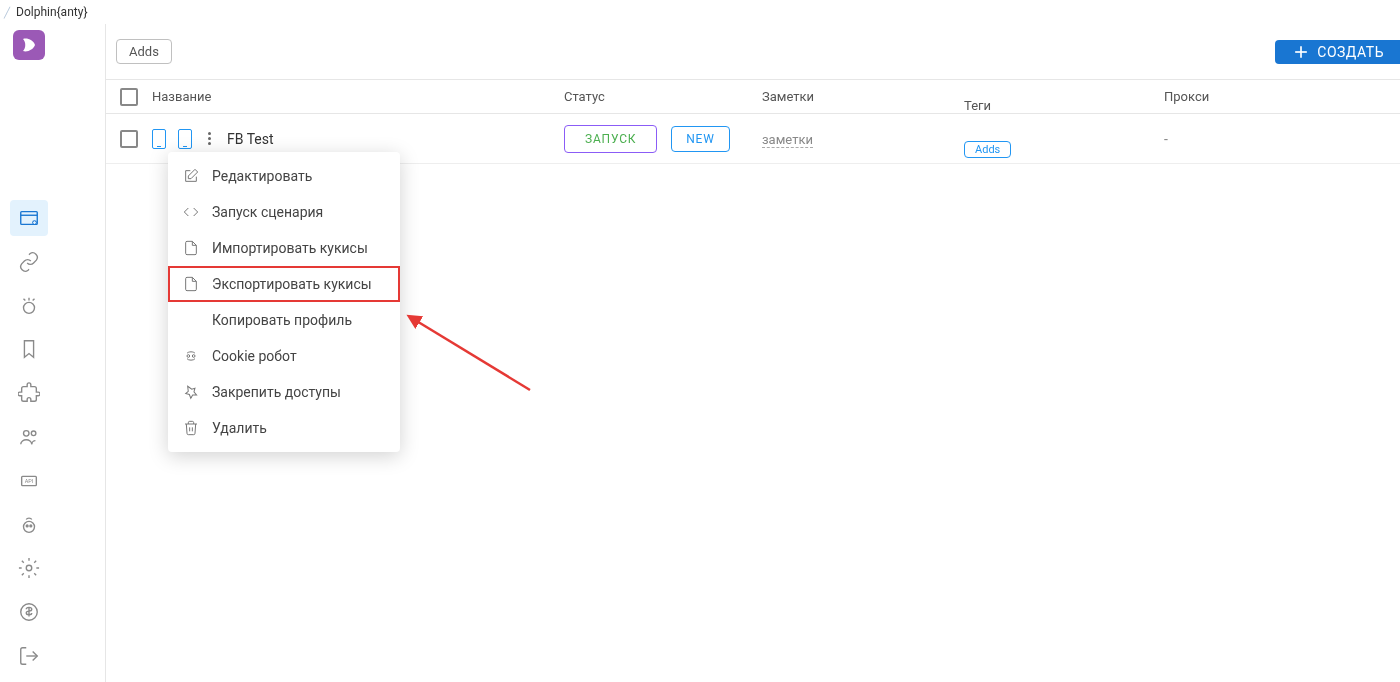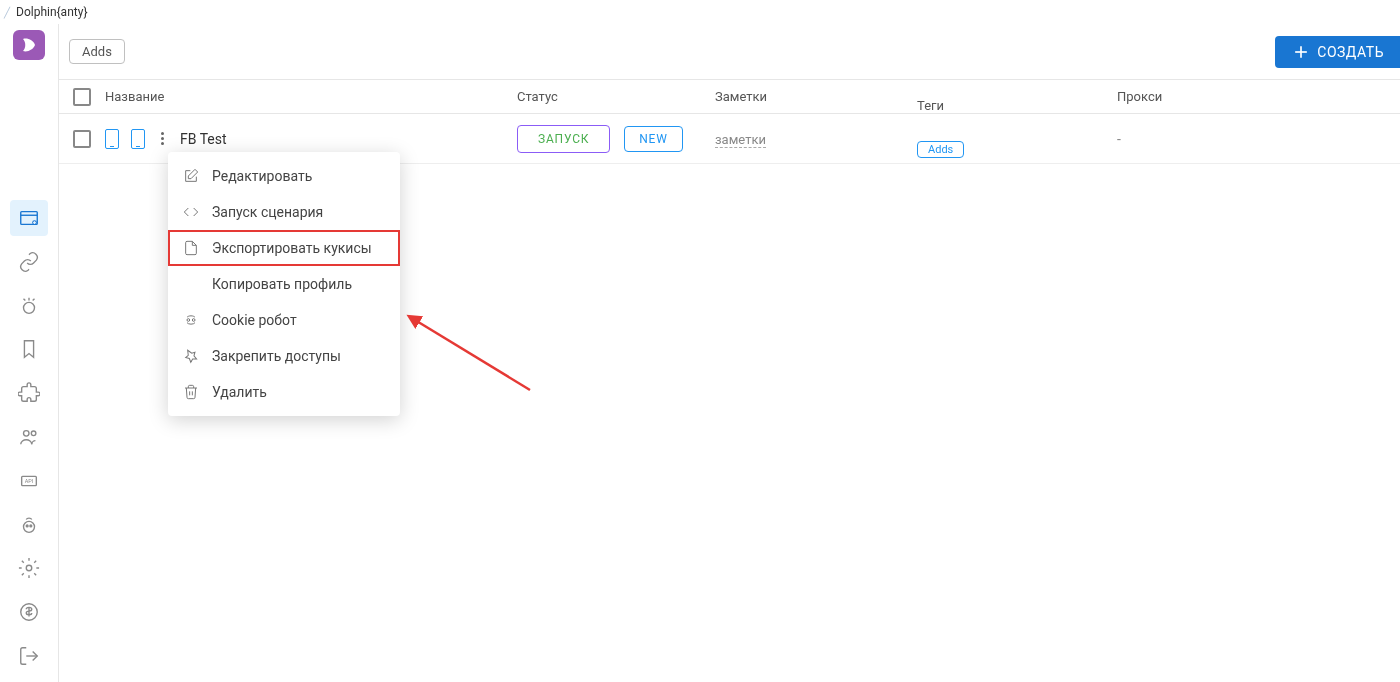--- a/index.html
+++ b/index.html
@@ -1,34 +1,34 @@
 <!DOCTYPE html>
 <html><head>
   <meta charset="utf-8">
   <style>
     * { margin: 0; padding: 0; box-sizing: border-box; font-family: -apple-system, BlinkMacSystemFont, "Segoe UI", Roboto, Arial, sans-serif; }
     body { width: 1400px; height: 682px; background: #fff; overflow: hidden; position: relative; }
     
     .titlebar { height: 24px; display: flex; align-items: center; padding-left: 4px; font-size: 12px; color: #333; }
     .titlebar-dash { color: #b3c5d9; margin-right: 6px; font-size: 10px; }
     
-    .app { display: flex; height: calc(100% - 24px); }
+    .app { display: flex; height: calc(100% - 24px); gap: 47px; }
     
     .sidebar { width: 58px; display: flex; flex-direction: column; align-items: center; padding-top: 6px; border-right: 1px solid transparent; }
     .logo { width: 32px; height: 32px; background: #9b59b6; border-radius: 6px; display: flex; align-items: center; justify-content: center; margin-bottom: 140px; }
     .logo svg { width: 18px; height: 18px; fill: #fff; }
     .side-item { width: 38px; height: 38px; display: flex; align-items: center; justify-content: center; margin-bottom: 8px; border-radius: 4px; cursor: pointer; color: #8a8a8a; }
     .side-item.active { background: #e3f2fd; color: #1976d2; }
     .side-item svg { width: 22px; height: 22px; stroke: currentColor; fill: none; stroke-width: 1.5; }
     
     .main { flex: 1; display: flex; flex-direction: column; border-left: 1px solid #e6e6e6; }
     
     .topbar { height: 56px; display: flex; align-items: center; padding: 0 0 0 8px; border-bottom: 1px solid #e6e6e6; }
     .tag-chip { border: 1px solid #c0c0c0; border-radius: 4px; padding: 4px 12px; font-size: 13px; color: #555; cursor: pointer; margin-left: 2px; }
-    .create-btn { margin-left: auto; background: #1976d2; color: #fff; border: none; height: 32px; padding: 0 16px; display: flex; align-items: center; font-size: 14px; letter-spacing: 0.5px; cursor: pointer; border-radius: 4px 0 0 4px; }
+    .create-btn { margin-left: auto; background: #1976d2; color: #fff; border: none; height: 24px; padding: 0 16px; display: flex; align-items: center; font-size: 14px; letter-spacing: 0.5px; cursor: pointer; border-radius: 4px 0 0 4px; }
     .create-btn svg { width: 20px; height: 20px; margin-right: 6px; stroke: #fff; stroke-width: 2; fill: none; }
     
     .table-header { height: 34px; display: flex; align-items: center; border-bottom: 1px solid #e6e6e6; font-size: 13px; color: #555; padding-left: 14px; }
     .th-check { width: 18px; height: 18px; border: 2px solid #888; border-radius: 2px; margin-right: 14px; }
     .col-name { flex: 0 0 412px; }
     .col-status { flex: 0 0 198px; }
     .col-notes { flex: 0 0 202px; }
     .col-tags { flex: 0 0 200px; margin-top: 17px; }
     .col-proxy { flex: 1; }
     
@@ -210,20 +210,29 @@
   </div>
   <div class="menu-item">
     <span class="menu-icon">
         <svg viewBox="0 0 24 24">
           <polyline points="16 18 22 12 16 6"></polyline>
           <polyline points="8 6 2 12 8 18"></polyline>
         </svg>
       </span>
     <span>Запуск сценария</span>
   </div>
+  <div class="menu-item">
+    <span class="menu-icon">
+        <svg viewBox="0 0 24 24">
+          <path d="M14 2H6a2 2 0 0 0-2 2v16a2 2 0 0 0 2 2h12a2 2 0 0 0 2-2V8z"></path>
+          <polyline points="14 2 14 8 20 8"></polyline>
+        </svg>
+      </span>
+    <span>Импортировать кукисы</span>
+  </div>
   <div class="menu-item highlighted">
     <span class="menu-icon">
         <svg viewBox="0 0 24 24">
           <path d="M14 2H6a2 2 0 0 0-2 2v16a2 2 0 0 0 2 2h12a2 2 0 0 0 2-2V8z"></path>
           <polyline points="14 2 14 8 20 8"></polyline>
         </svg>
       </span>
     <span>Экспортировать кукисы</span>
   </div>
   <div class="menu-item">

